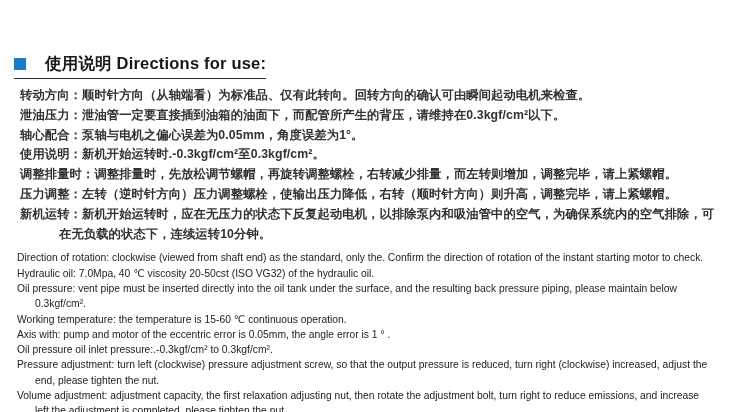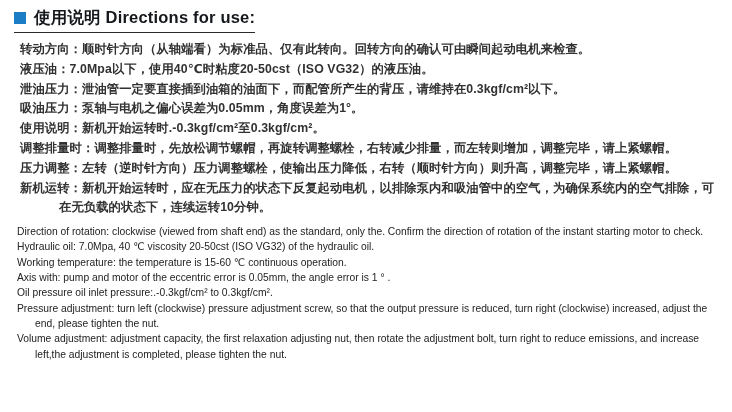--- a/index.html
+++ b/index.html
@@ -14,24 +14,25 @@
     font-family: "Liberation Sans", "DejaVu Sans", sans-serif;
     color: #2b2b2b;
     -webkit-font-smoothing: antialiased;
   }
   .page {
     padding: 7px 3px 0 6px;
   }
   .title-row {
     display: inline-flex;
     align-items: center;
-    gap: 8px;
+    gap: 19px;
     margin-left: 8px;
     padding-bottom: 3px;
     border-bottom: 1.5px solid #2a2a2a;
+    margin-top: 46px;
   }
   .bullet {
     width: 12px;
     height: 12px;
     flex: 0 0 12px;
     background: #1a7dc5;
     display: inline-block;
   }
   .title {
     margin: 0;
@@ -77,32 +78,32 @@
 
 <div class="page">
 
   <div class="title-row">
     <span class="bullet"></span>
     <h1 class="title">使用说明 Directions for use:</h1>
   </div>
 
   <div class="cn-section">
     <p class="cn-line"><span class="cn-label">转动方向：</span><span class="cn-text">顺时针方向（从轴端看）为标准品、仅有此转向。回转方向的确认可由瞬间起动电机来检查。</span></p>
-    <p class="cn-line"><span class="cn-label">液压油：</span><span class="cn-text">7.0Mpa以下，使用40℃时粘度20-50cst（ISO VG32）的液压油。</span></p>
     <p class="cn-line"><span class="cn-label">泄油压力：</span><span class="cn-text">泄油管一定要直接插到油箱的油面下，而配管所产生的背压，请维持在0.3kgf/cm²以下。</span></p>
-    <p class="cn-line"><span class="cn-label">吸油压力：</span><span class="cn-text">泵轴与电机之偏心误差为0.05mm，角度误差为1°。</span></p>
+    <p class="cn-line"><span class="cn-label">轴心配合：</span><span class="cn-text">泵轴与电机之偏心误差为0.05mm，角度误差为1°。</span></p>
     <p class="cn-line"><span class="cn-label">使用说明：</span><span class="cn-text">新机开始运转时.-0.3kgf/cm²至0.3kgf/cm²。</span></p>
     <p class="cn-line"><span class="cn-label">调整排量时：</span><span class="cn-text">调整排量时，先放松调节螺帽，再旋转调整螺栓，右转减少排量，而左转则增加，调整完毕，请上紧螺帽。</span></p>
     <p class="cn-line"><span class="cn-label">压力调整：</span><span class="cn-text">左转（逆时针方向）压力调整螺栓，使输出压力降低，右转（顺时针方向）则升高，调整完毕，请上紧螺帽。</span></p>
     <p class="cn-line"><span class="cn-label">新机运转：</span><span class="cn-text">新机开始运转时，应在无压力的状态下反复起动电机，以排除泵内和吸油管中的空气，为确保系统内的空气排除，可在无负载的状态下，连续运转10分钟。</span></p>
   </div>
 
   <div class="en-section">
     <p class="en-line">Direction of rotation: clockwise (viewed from shaft end) as the standard, only the. Confirm the direction of rotation of the instant starting motor to check.</p>
     <p class="en-line">Hydraulic oil: 7.0Mpa, 40 ℃ viscosity 20-50cst (ISO VG32) of the hydraulic oil.</p>
+    <p class="en-line">Oil pressure: vent pipe must be inserted directly into the oil tank under the surface, and the resulting back pressure piping, please maintain below 0.3kgf/cm².</p>
     <p class="en-line">Working temperature: the temperature is 15-60 ℃ continuous operation.</p>
     <p class="en-line">Axis with: pump and motor of the eccentric error is 0.05mm, the angle error is 1 ° .</p>
     <p class="en-line">Oil pressure oil inlet pressure:.-0.3kgf/cm² to 0.3kgf/cm².</p>
     <p class="en-line">Pressure adjustment: turn left (clockwise) pressure adjustment screw, so that the output pressure is reduced, turn right (clockwise) increased, adjust the end, please tighten the nut.</p>
     <p class="en-line">Volume adjustment: adjustment capacity, the first relaxation adjusting nut, then rotate the adjustment bolt, turn right to reduce emissions, and increase left,the adjustment is completed, please tighten the nut.</p>
 
   </div>
 
 </div>
 

